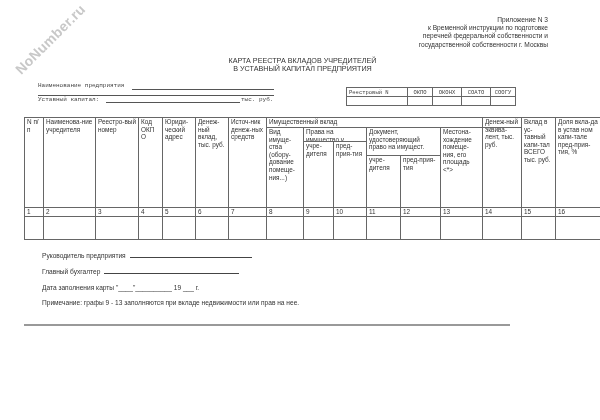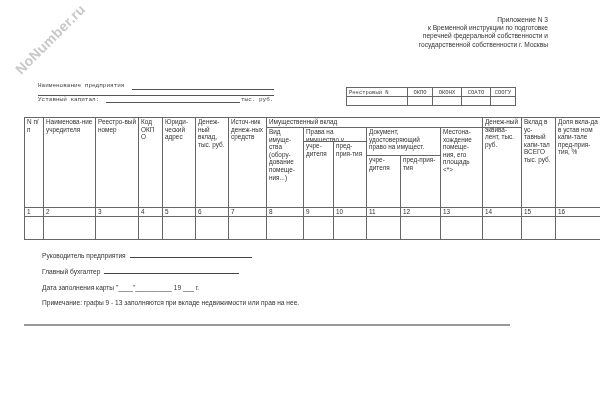--- a/index.html
+++ b/index.html
@@ -31,20 +31,22 @@
 <div class="watermark">NoNumber.ru</div>
 
 <div class="appendix">
   <div>Приложение N 3</div>
   <div>к Временной инструкции по подготовке</div>
   <div>перечней федеральной собственности и</div>
   <div>государственной собственности г. Москвы</div>
 </div>
 
 <div class="title">
+  <div>КАРТА РЕЕСТРА ВКЛАДОВ УЧРЕДИТЕЛЕЙ</div>
+  <div>В УСТАВНЫЙ КАПИТАЛ ПРЕДПРИЯТИЯ</div>
 </div>
 
 <div class="field mono" style="left:38px;top:82px;">Наименование предприятия</div>
 <div class="uline" style="left:132px;top:89px;width:142px;"></div>
 <div class="uline" style="left:38px;top:95px;width:236px;"></div>
 <div class="field mono" style="left:38px;top:96px;">Уставный капитал:</div>
 <div class="uline" style="left:106px;top:102px;width:134px;"></div>
 <div class="field mono" style="left:241px;top:96px;">тыс. руб.</div>
 
 <table class="reg-table mono">

